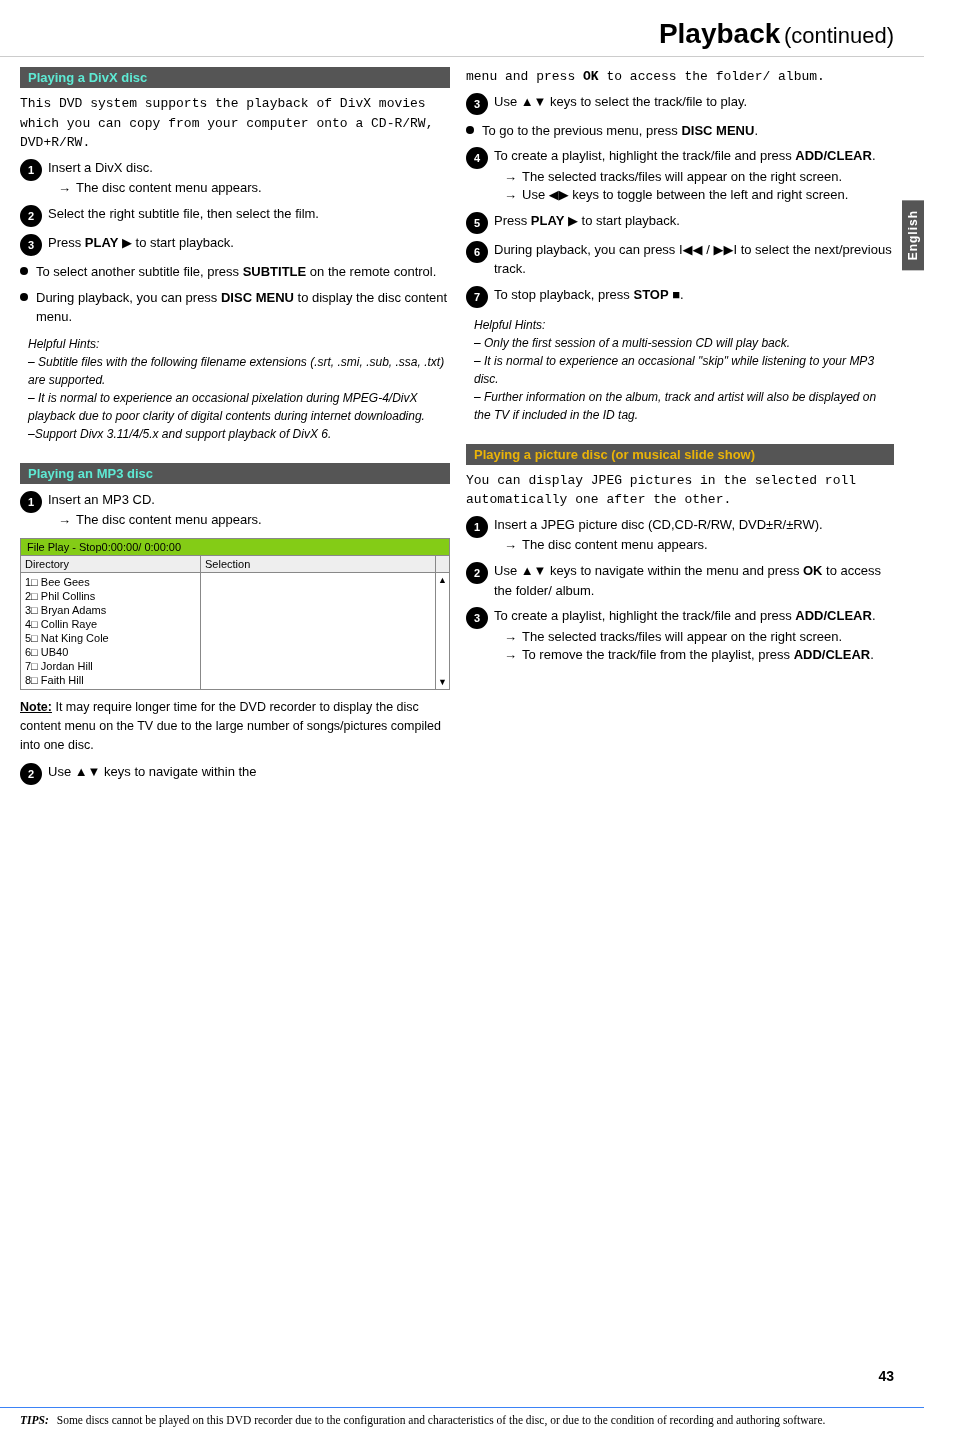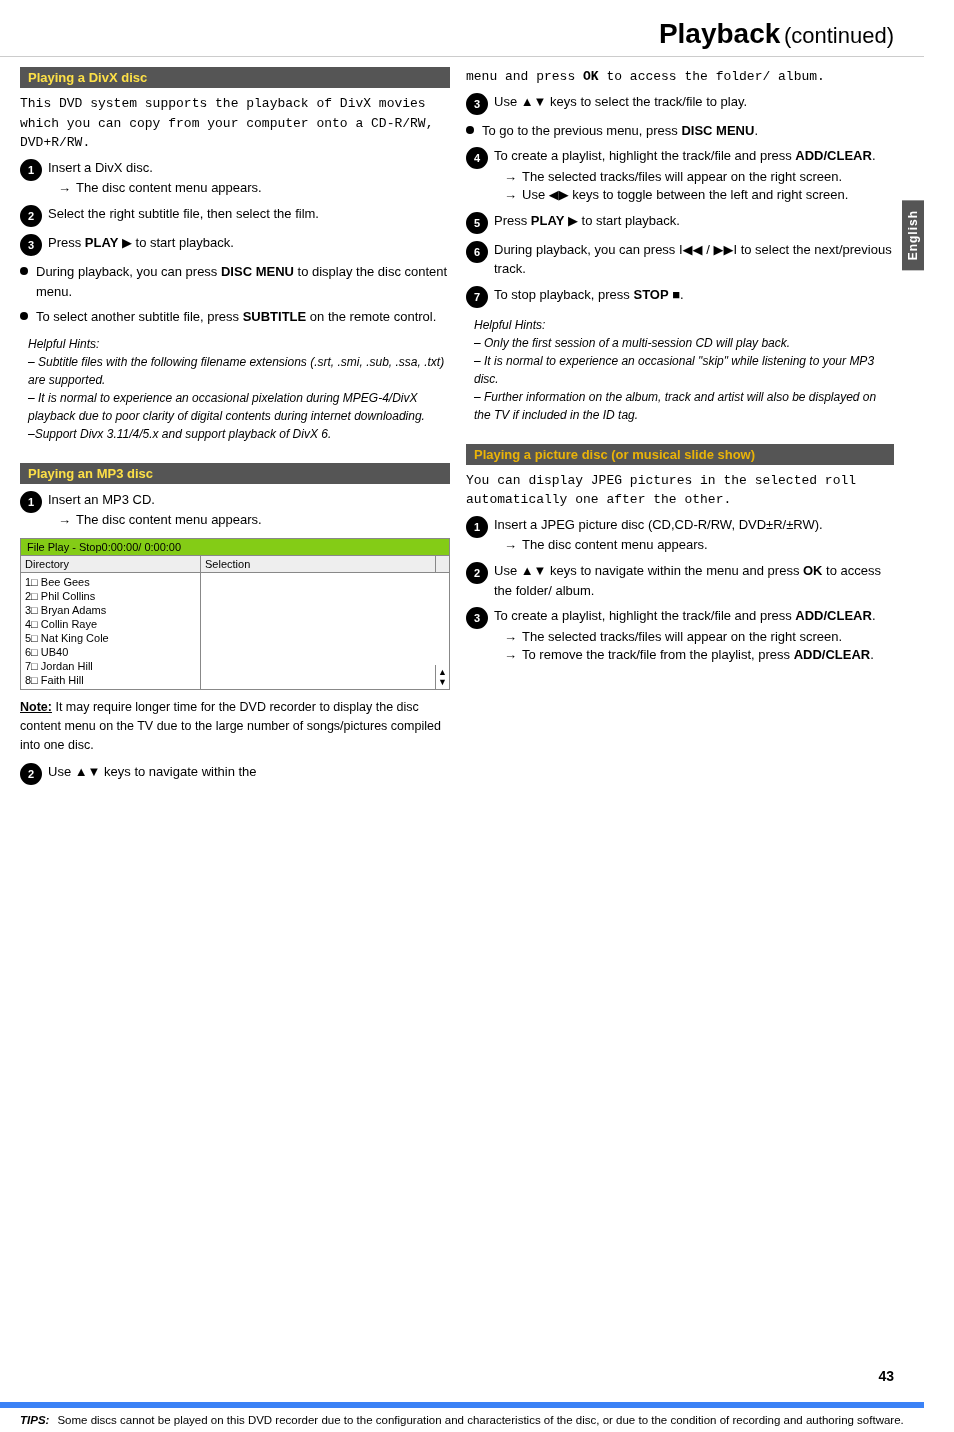--- a/index.html
+++ b/index.html
@@ -65,21 +65,21 @@
       flex-shrink: 0;
     }
 
     .right-col {
       flex: 1;
     }
 
     
     .section-header {
       background: #555;
-      color: #fde047;
+      color: #5eead4;
       font-weight: bold;
       font-size: 13px;
       padding: 3px 8px;
       margin-bottom: 6px;
       display: inline-block;
       width: 100%;
     }
 
     
     .step {
@@ -167,21 +167,20 @@
       background: #eee;
     }
     .fileplay-col-sel {
       flex: 1;
       padding: 2px 4px;
       font-size: 11px;
       background: #eee;
     }
     .fileplay-body {
       display: flex;
-      align-items: flex-end;
     }
     .fileplay-dir-list {
       width: 180px;
       border-right: 1px solid #888;
       padding: 2px 2px;
     }
     .fileplay-dir-item {
       padding: 1px 2px;
       font-size: 11px;
       white-space: nowrap;
@@ -207,27 +206,28 @@
       line-height: 1.5;
       font-family: Liberation Mono, monospace;
     }
 
     
     .footer-tips {
       position: absolute;
       bottom: 0;
       left: 0;
       right: 0;
-      border-top: 6px solid #3b82f6;
+      border-top: 1px solid #3b82f6;
       padding: 6px 20px;
       font-size: 11.5px;
       display: flex;
       align-items: flex-start;
       gap: 8px;
       background: #fff;
+      font-family: Liberation Serif, serif;
     }
     .tips-label {
       font-style: italic;
       font-weight: bold;
       flex-shrink: 0;
     }
 
     
     .page-num {
       position: absolute;
@@ -293,27 +293,27 @@
       <div class="step">
         <div class="step-num filled">3</div>
         <div class="step-content">
           <div class="step-body">Press <strong>PLAY</strong> ▶ to start playback.</div>
         </div>
       </div>
 
       
       <div class="bullet-step">
         <div class="bullet-dot"></div>
-        <div class="step-body">During playback, you can press <strong>DISC MENU</strong> to display the disc content menu.</div>
+        <div class="step-body">To select another subtitle file, press <strong>SUBTITLE</strong> on the remote control.</div>
       </div>
 
       
       <div class="bullet-step">
         <div class="bullet-dot"></div>
-        <div class="step-body">To select another subtitle file, press <strong>SUBTITLE</strong> on the remote control.</div>
+        <div class="step-body">During playback, you can press <strong>DISC MENU</strong> to display the disc content menu.</div>
       </div>
 
       
       <div class="hints-block">
         <div><em>Helpful Hints:</em></div>
         <div>– Subtitle files with the following filename extensions (.srt, .smi, .sub, .ssa, .txt) are supported.</div>
         <div>– It is normal to experience an occasional pixelation during MPEG-4/DivX playback due to poor clarity of digital contents during internet downloading.</div>
         <div>–Support Divx 3.11/4/5.x and support playback of DivX 6.</div>
       </div>
 

